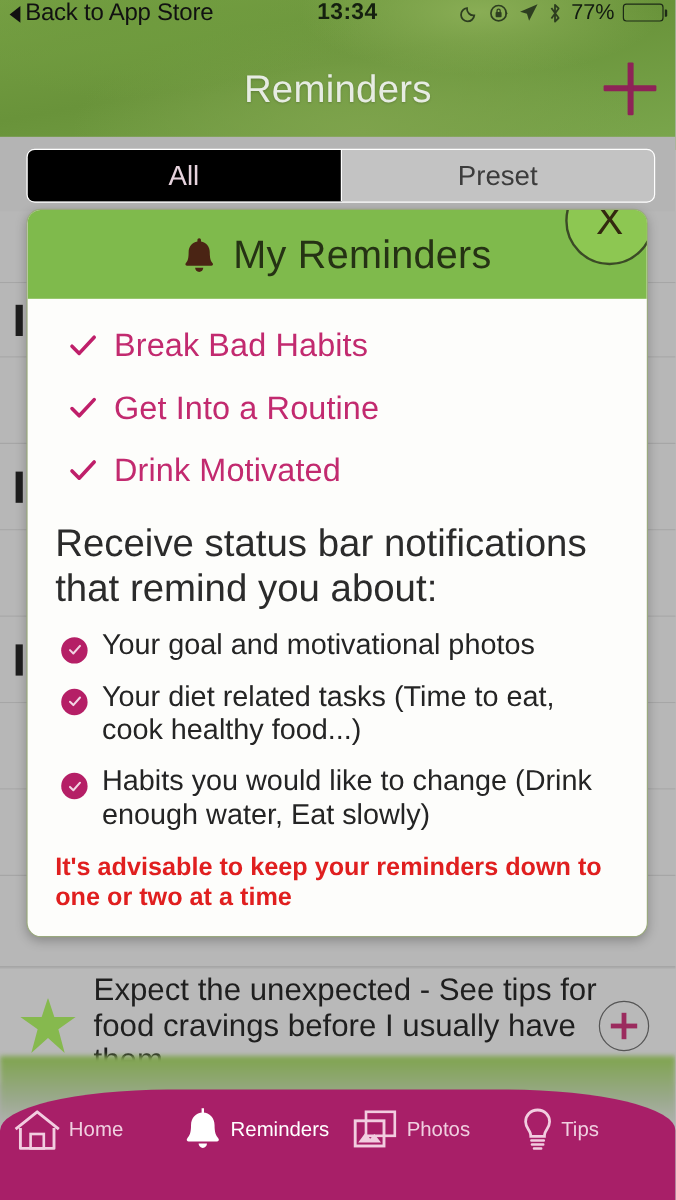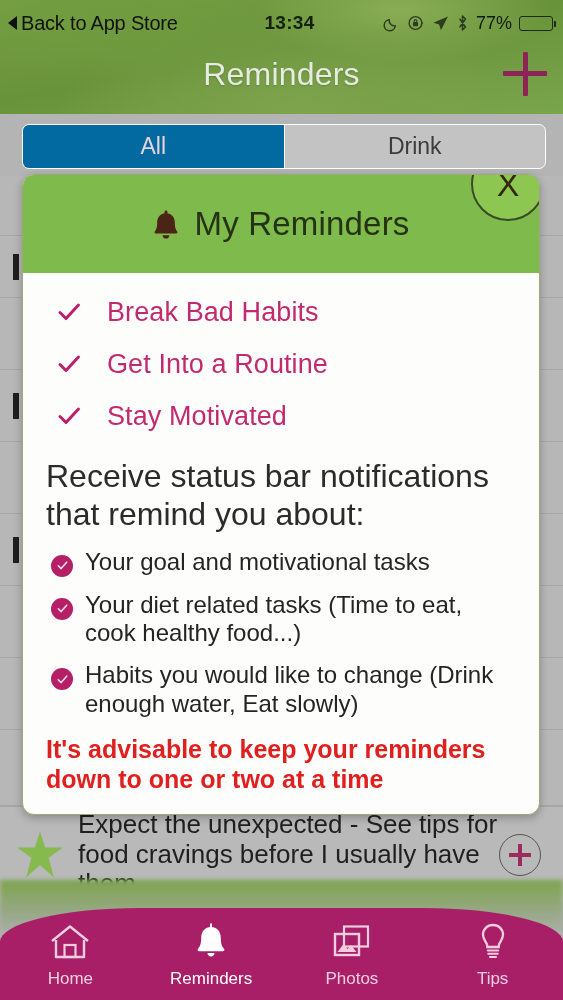--- a/index.html
+++ b/index.html
@@ -26,22 +26,22 @@
   }
   .bg-photo-bottom {
     position: absolute; left: 0; top: 880px; width: 563px; height: 60px;
     background: linear-gradient(180deg,#7fa44e 0%, #9aa98c 60%, #b3b3b3 100%);
     filter: blur(2px);
   }
 
   
   .statusbar {
     position: absolute; left: 0; top: 0; width: 563px; height: 34px;
-    display: flex; align-items: center;
-    padding: 12px 10px 0 8px;
+    display: flex; align-items: flex-start;
+    padding: 0 10px 0 8px;
     color: #121a10;
     font-size: 20px;
     z-index: 10;
   }
   .back-app {
     display: flex; align-items: center; gap: 2px;
     font-size: 20px; letter-spacing: -0.2px;
     color: #111;
   }
   .back-tri {
@@ -99,21 +99,21 @@
     border-radius: 7px;
     overflow: hidden;
     background: #c3c3c3;
   }
   .seg {
     flex: 1; display: flex; align-items: center; justify-content: center;
     font-size: 23px; color: #3c3c3c;
     border-right: 1.5px solid #fff;
   }
   .seg:last-child { border-right: none; }
-  .seg.active { background: #0369a1; color: #e6d3dd; }
+  .seg.active { background: #000000; color: #e6d3dd; }
 
   .row {
     position: absolute; left: 0; width: 563px;
     border-bottom: 1px solid #a6a6a6;
     display: flex; align-items: center;
     background: #b7b7b7;
   }
   .row-bar {
     width: 6px; height: 26px; background: #1e1e1e; margin-left: 13px;
   }
@@ -148,41 +148,41 @@
   .modal {
     position: absolute; left: 22px; top: 174px; width: 518px;
     background: #fdfdfb;
     border-radius: 12px;
     border: 1px solid #9aa97e;
     box-shadow: 0 3px 9px rgba(0,0,0,.25);
     overflow: hidden;
     z-index: 20;
   }
   .modal-header {
-    background: #7fba4c; height: 98px;
+    background: #7fba4c; height: 74px;
     display: flex; align-items: center; justify-content: center; gap: 14px;
   }
   .bell-ico { width: 28px; height: 30px; position: relative; }
   .bell-ico svg { display: block; }
   .modal-title {
     font-size: 33px; color: #253214; letter-spacing: .2px;
   }
   .close-btn {
     position: absolute; right: -6px; top: -28px;
     width: 74px; height: 74px; border-radius: 50%;
     background: #8dc752; border: 2.5px solid #3b4a26;
     display: flex; align-items: center; justify-content: center;
     font-size: 34px; color: #33290f; font-weight: normal;
     z-index: 25;
   }
 
   .modal-body { padding: 16px 20px 20px 20px; }
 
   .check-item {
-    display: flex; align-items: center; gap: 26px;
+    display: flex; align-items: center; gap: 14px;
     margin: 0 0 6px 14px; height: 46px;
   }
   .check-mark {
     width: 24px; height: 24px; flex: 0 0 auto; color: #bf1f6a;
   }
   .check-label {
     font-size: 27px; color: #c22a6f; letter-spacing: .1px;
   }
 
   .intro {
@@ -196,37 +196,36 @@
   .bullet-dot {
     width: 22px; height: 22px; border-radius: 50%;
     background: #b51f66; flex: 0 0 auto; margin-top: 7px;
     display: flex; align-items: center; justify-content: center;
   }
   .bullet-text {
     font-size: 24px; color: #242424; line-height: 1.18;
   }
 
   .warn {
-    font-size: 25px; color: #e01f1f; font-weight: bold; line-height: 1.2;
+    font-size: 21px; color: #e01f1f; font-weight: bold; line-height: 1.2;
     margin: 16px 0 0 3px;
   }
 
   
   .tabbar {
     position: absolute; left: 0; bottom: 0; width: 563px; height: 92px;
     background: #a81f68;
     border-radius: 140px 140px 0 0 / 34px 34px 0 0;
     display: flex; align-items: flex-start; justify-content: space-around;
     padding-top: 12px;
     z-index: 30;
   }
   .tab {
-    display: flex; flex-direction: column; align-items: center; gap: 5px;
+    display: flex; flex-direction: row; align-items: center; gap: 5px;
     width: 120px;
-    justify-content: space-between;
   }
   .tab-ico { height: 44px; display: flex; align-items: center; justify-content: center; }
   .tab-label { font-size: 17px; color: #f0cfe0; }
   .tab.active .tab-label { color: #ffffff; }
 </style>
 </head>
 <body>
 
 <div id="app">
 
@@ -271,21 +270,21 @@
 
   <div class="navbar">
     <div class="nav-title">Reminders</div>
     <div class="nav-plus"></div>
   </div>
 
   <div class="list-bg">
 
     <div class="seg-wrap">
       <div class="seg active">All</div>
-      <div class="seg">Drink</div>
+      <div class="seg">Preset</div>
     </div>
 
     <div class="row" style="top:62px;height:60px;"></div>
     <div class="row" style="top:122px;height:62px;">
       <span class="row-bar"></span>
     </div>
     <div class="row" style="top:184px;height:72px;"></div>
     <div class="row" style="top:256px;height:72px;">
       <span class="row-bar"></span>
     </div>
@@ -339,32 +338,32 @@
         </span>
         <span class="check-label">Get Into a Routine</span>
       </div>
 
       <div class="check-item">
         <span class="check-mark">
           <svg width="24" height="24" viewBox="0 0 24 24">
               <path d="M3 12.5l6 6L21.5 5" fill="none" stroke="#bf1f6a" stroke-width="3" stroke-linecap="round" stroke-linejoin="round"></path>
             </svg>
         </span>
-        <span class="check-label">Stay Motivated</span>
+        <span class="check-label">Drink Motivated</span>
       </div>
 
       <div class="intro">Receive status bar notifications that remind you about:</div>
 
       <div class="bullet-item">
         <span class="bullet-dot">
           <svg width="13" height="13" viewBox="0 0 14 14">
               <path d="M2.5 7.3l3 3L11.5 3.5" fill="none" stroke="#f2d5e4" stroke-width="1.8" stroke-linecap="round" stroke-linejoin="round"></path>
             </svg>
         </span>
-        <span class="bullet-text">Your goal and motivational tasks</span>
+        <span class="bullet-text">Your goal and motivational photos</span>
       </div>
 
       <div class="bullet-item">
         <span class="bullet-dot">
           <svg width="13" height="13" viewBox="0 0 14 14">
               <path d="M2.5 7.3l3 3L11.5 3.5" fill="none" stroke="#f2d5e4" stroke-width="1.8" stroke-linecap="round" stroke-linejoin="round"></path>
             </svg>
         </span>
         <span class="bullet-text">Your diet related tasks (Time to eat, cook healthy food...)</span>
       </div>

